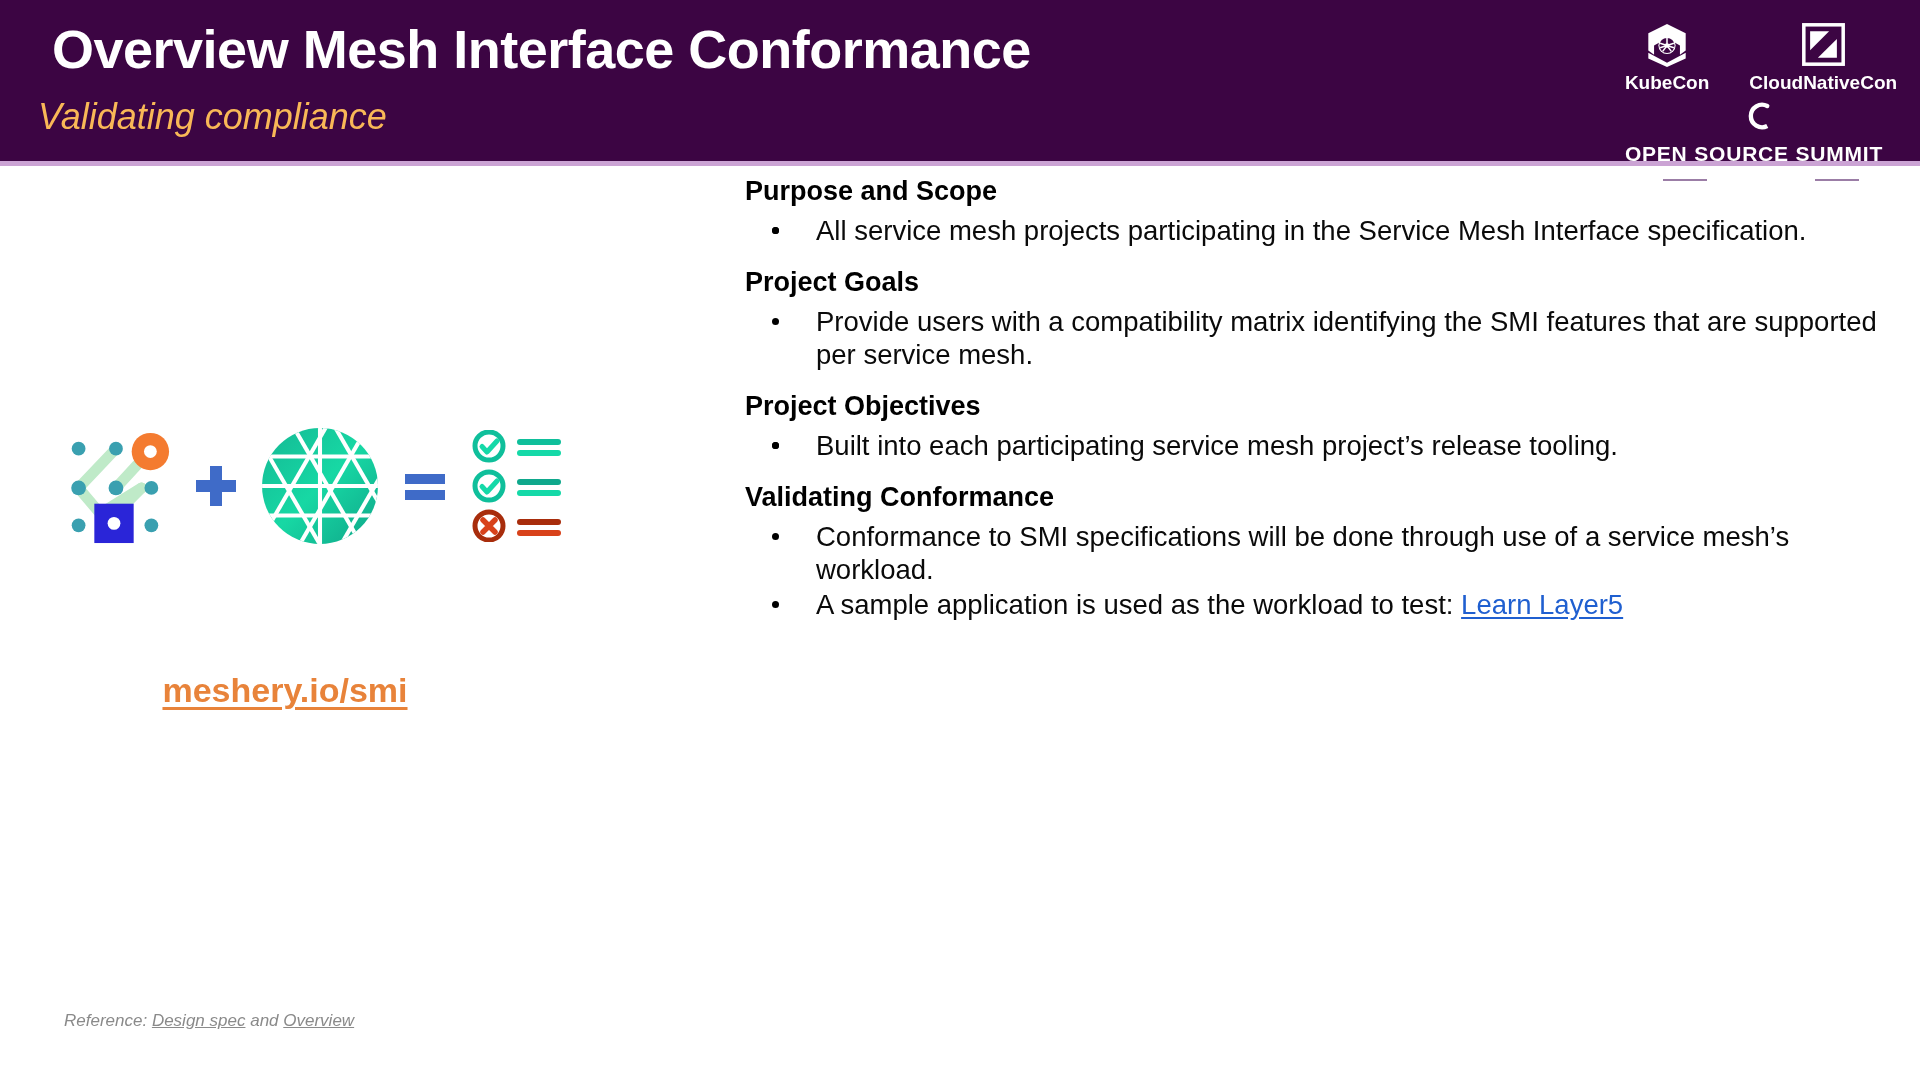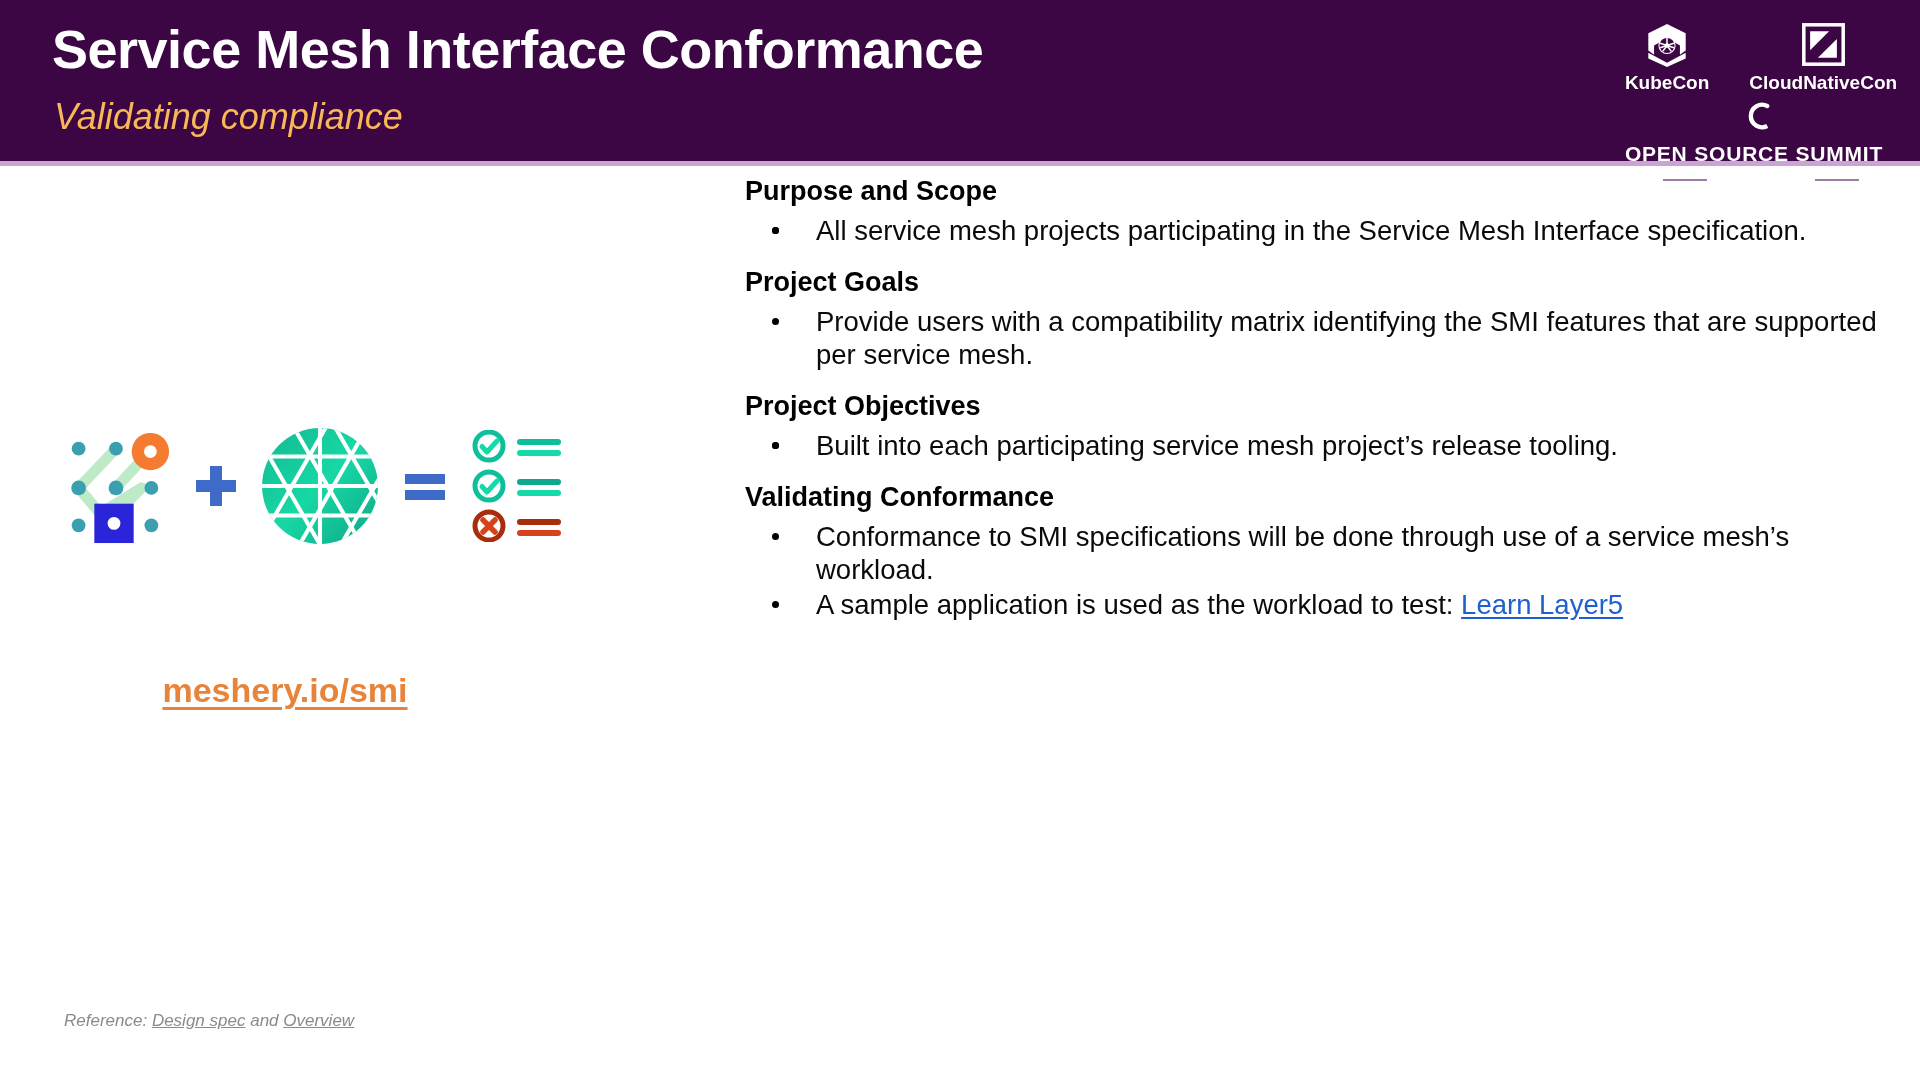--- a/index.html
+++ b/index.html
@@ -39,21 +39,21 @@
     top: 18px;
     color: #FFFFFF;
     font-size: 54px;
     font-weight: bold;
     letter-spacing: -0.5px;
     line-height: 62px;
     white-space: nowrap;
   }
   .subtitle {
     position: absolute;
-    left: 54px;
+    left: 38px;
     top: 95px;
     color: #F9B857;
     font-size: 36px;
     font-style: italic;
     font-weight: normal;
     line-height: 44px;
     white-space: nowrap;
   }
 
   
@@ -229,21 +229,21 @@
     color: #1F5FD0;
     text-decoration: underline;
     text-underline-offset: 3px;
     cursor: pointer;
   }
 </style>
 </head>
 <body>
 
 <div class="header">
-  <div class="title">Service Mesh Interface Conformance</div>
+  <div class="title">Overview Mesh Interface Conformance</div>
   <div class="subtitle">Validating compliance</div>
 
   <div class="event-logo">
     <div class="logo-row-top">
       <div class="logo-block">
         <div class="logo-mark">
           <svg width="46" height="46" viewBox="0 0 64 64">
             <path d="M32 4 L58 17 L58 41 L50 47 L50 34 L32 24 L14 34 L14 47 L6 41 L6 17 Z" fill="#ffffff"></path>
             <path d="M6 44 L32 58 L58 44 L58 52 L32 64 L6 52 Z" fill="#ffffff"></path>
             <circle cx="32" cy="34" r="12" fill="#ffffff"></circle>

